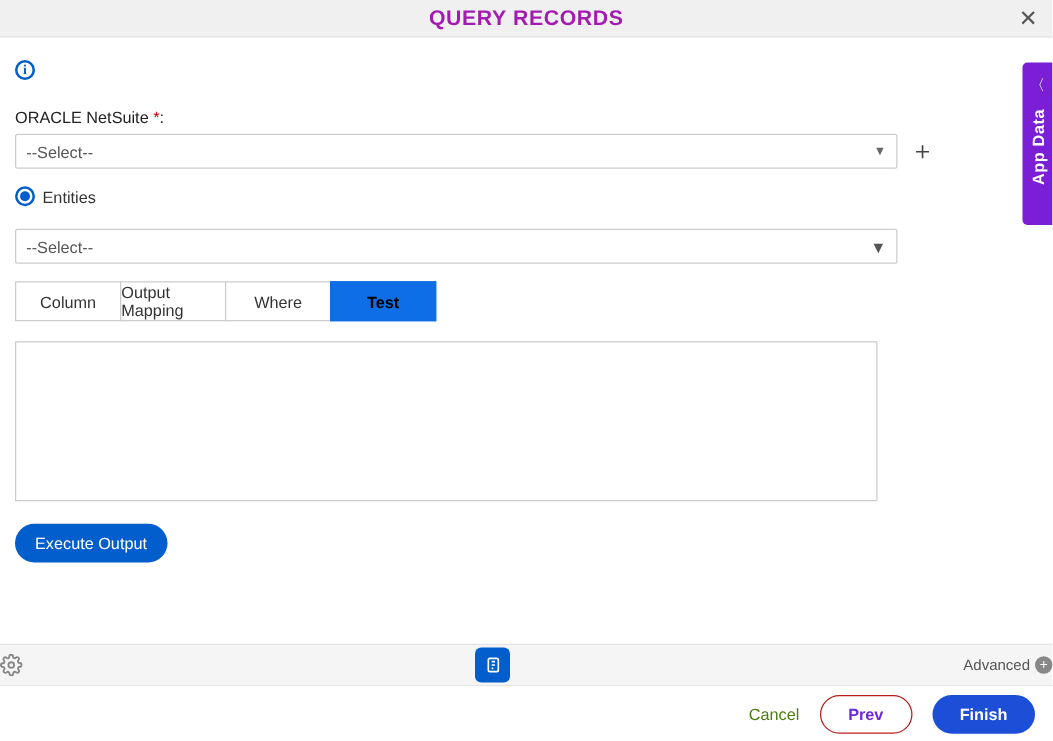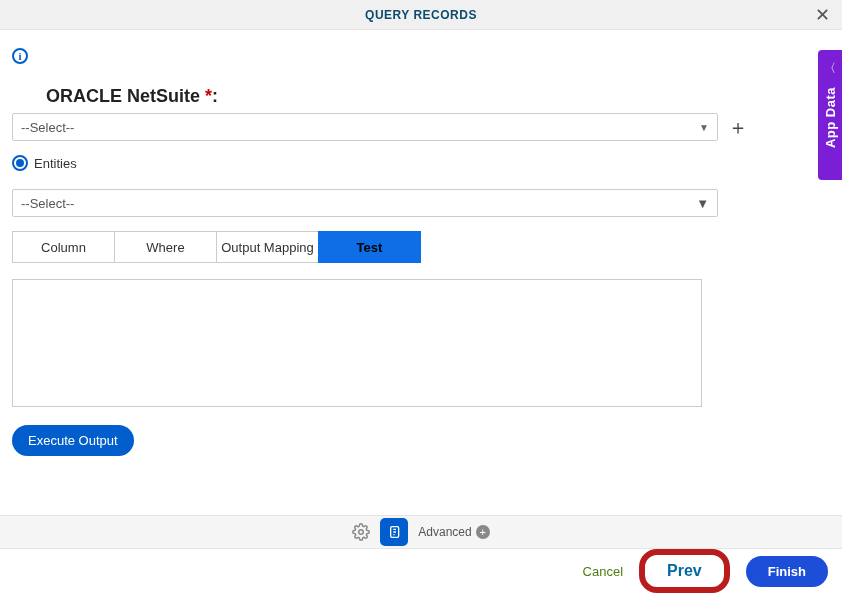--- a/index.html
+++ b/index.html
@@ -1,60 +1,60 @@
 <!DOCTYPE html>
 <html><head>
 <meta charset="utf-8">
 <style>
 * { box-sizing: border-box; margin: 0; padding: 0; }
 body { font-family: Arial, Helvetica, sans-serif; font-size: 13px; color: #333; background: #fff; width: 842px; height: 593px; overflow: hidden; position: relative; }
 
 .header-bar { background: #f0f0f0; height: 30px; display: flex; align-items: center; justify-content: center; position: relative; border-bottom: 1px solid #e5e5e5; }
-.header-title { font-size: 12px; font-weight: bold; letter-spacing: 0.5px; color: #0c4a6e; }
+.header-title { font-size: 17px; font-weight: bold; letter-spacing: 0.5px; color: #a21caf; }
 .close-x { position: absolute; right: 12px; top: 6px; font-size: 18px; color: #555; cursor: pointer; line-height: 1; }
 
 .content { padding: 18px 12px 0 12px; }
 .page-title-row { display: flex; align-items: center; gap: 8px; margin-bottom: 22px; }
 .page-title { font-size: 18px; font-weight: bold; color: #222; }
 .info-icon { width: 16px; height: 16px; border: 2px solid #015ecc; border-radius: 50%; display: inline-flex; align-items: center; justify-content: center; font-size: 11px; font-weight: bold; color: #015ecc; font-family: Georgia, serif; }
 
-.field-label { font-size: 18px; font-weight: bold; color: #222; margin-bottom: 6px; display: block; margin-left: 34px; }
+.field-label { font-size: 13px; font-weight: normal; color: #222; margin-bottom: 6px; display: block; }
 .req { color: #c00; }
 
 .select-row { display: flex; align-items: center; gap: 10px; margin-bottom: 14px; }
 .select-box { flex: 0 0 706px; height: 28px; border: 1px solid #ccc; border-radius: 2px; display: flex; align-items: center; justify-content: space-between; padding: 0 8px; background: #fff; color: #555; cursor: pointer; }
 .select-box .caret { font-size: 10px; color: #666; }
 .plus-icon { font-size: 20px; color: #444; cursor: pointer; line-height: 1; }
 
 .radio-row { display: flex; gap: 100px; margin-bottom: 18px; align-items: center; }
 .radio-item { display: flex; align-items: center; gap: 6px; cursor: pointer; }
 .radio-outer { width: 16px; height: 16px; border-radius: 50%; border: 2px solid #888; display: inline-flex; align-items: center; justify-content: center; }
 .radio-outer.selected { border-color: #015ecc; }
 .radio-inner { width: 8px; height: 8px; border-radius: 50%; background: #015ecc; }
 
 .select-full { width: 706px; height: 28px; border: 1px solid #ccc; border-radius: 2px; display: flex; align-items: center; justify-content: space-between; padding: 0 8px; background: #fff; color: #555; cursor: pointer; margin-bottom: 14px; }
 
 .tabs { display: flex; margin-bottom: 16px; }
-.tab { width: 103px; height: 32px; border: 1px solid #ccc; display: flex; align-items: center; justify-content: center; font-size: 13px; color: #333; cursor: pointer; margin-left: -1px; background: #fff; }
+.tab { width: 85px; height: 32px; border: 1px solid #ccc; display: flex; align-items: center; justify-content: center; font-size: 13px; color: #333; cursor: pointer; margin-left: -1px; background: #fff; }
 .tab:first-child { margin-left: 0; }
 .tab.active { background: #0e6ee6; color: #000000; border-color: #0e6ee6; font-weight: bold; text-align: center; }
 
 .result-box { width: 690px; height: 128px; border: 1px solid #ccc; background: #fff; margin-bottom: 18px; }
 
 .exec-btn { background: #015ecc; color: #fff; border: none; border-radius: 16px; padding: 8px 16px; font-size: 13px; cursor: pointer; }
 
-.bottom-bar { position: absolute; left: 0; right: 0; bottom: 44px; height: 34px; background: #f5f5f5; display: flex; align-items: center; justify-content: center; gap: 10px; border-top: 1px solid #e5e5e5; border-bottom: 1px solid #e5e5e5; }
+.bottom-bar { position: absolute; left: 0; right: 0; bottom: 44px; height: 34px; background: #f5f5f5; display: flex; align-items: center; justify-content: space-between; gap: 10px; border-top: 1px solid #e5e5e5; border-bottom: 1px solid #e5e5e5; }
 .gear-icon { width: 18px; height: 18px; display: inline-flex; align-items: center; justify-content: center; }
 .clipboard-icon { width: 28px; height: 28px; background: #015ecc; border-radius: 5px; display: inline-flex; align-items: center; justify-content: center; }
 .adv-label { font-size: 12px; color: #555; display: flex; align-items: center; gap: 4px; }
 .adv-plus { width: 14px; height: 14px; border-radius: 50%; background: #888; color: #fff; font-size: 11px; display: inline-flex; align-items: center; justify-content: center; line-height: 1; }
 
 .footer { position: absolute; left: 0; right: 0; bottom: 0; height: 44px; display: flex; align-items: center; justify-content: flex-end; gap: 16px; padding: 0 14px; background: #fff; }
 .cancel-link { color: #4d7c0f; font-size: 13px; cursor: pointer; }
-.prev-btn { border: 6px solid #b91c1c; color: #0369a1; background: #fff; border-radius: 18px; padding: 7px 22px; font-size: 16px; font-weight: bold; cursor: pointer; }
+.prev-btn { border: 1px solid #b91c1c; color: #6d28d9; background: #fff; border-radius: 18px; padding: 7px 22px; font-size: 13px; font-weight: bold; cursor: pointer; }
 .finish-btn { background: #1d4ed8; color: #fff; border: none; border-radius: 18px; padding: 8px 22px; font-size: 13px; font-weight: bold; cursor: pointer; }
 
 .side-tab { position: absolute; right: 0; top: 50px; width: 24px; height: 130px; background: #7a1fd6; border-radius: 4px 0 0 4px; display: flex; flex-direction: column; align-items: center; padding-top: 10px; cursor: pointer; }
 .side-tab .chev { color: #fff; font-size: 12px; margin-bottom: 10px; }
 .side-tab .vtext { writing-mode: vertical-rl; transform: rotate(180deg); color: #fff; font-size: 13px; font-weight: bold; letter-spacing: 0.5px; }
 </style>
 </head>
 <body>
 
 <div class="header-bar">
@@ -87,22 +87,22 @@
     </div>
   </div>
 
   <div class="select-full">
     <span>--Select--</span>
     <span class="caret">▼</span>
   </div>
 
   <div class="tabs">
     <div class="tab">Column</div>
+    <div class="tab">Output Mapping</div>
     <div class="tab">Where</div>
-    <div class="tab">Output Mapping</div>
     <div class="tab active">Test</div>
   </div>
 
   <div class="result-box"></div>
 
   <button class="exec-btn">Execute Output</button>
 </div>
 
 <div class="bottom-bar">
   <span class="gear-icon">

